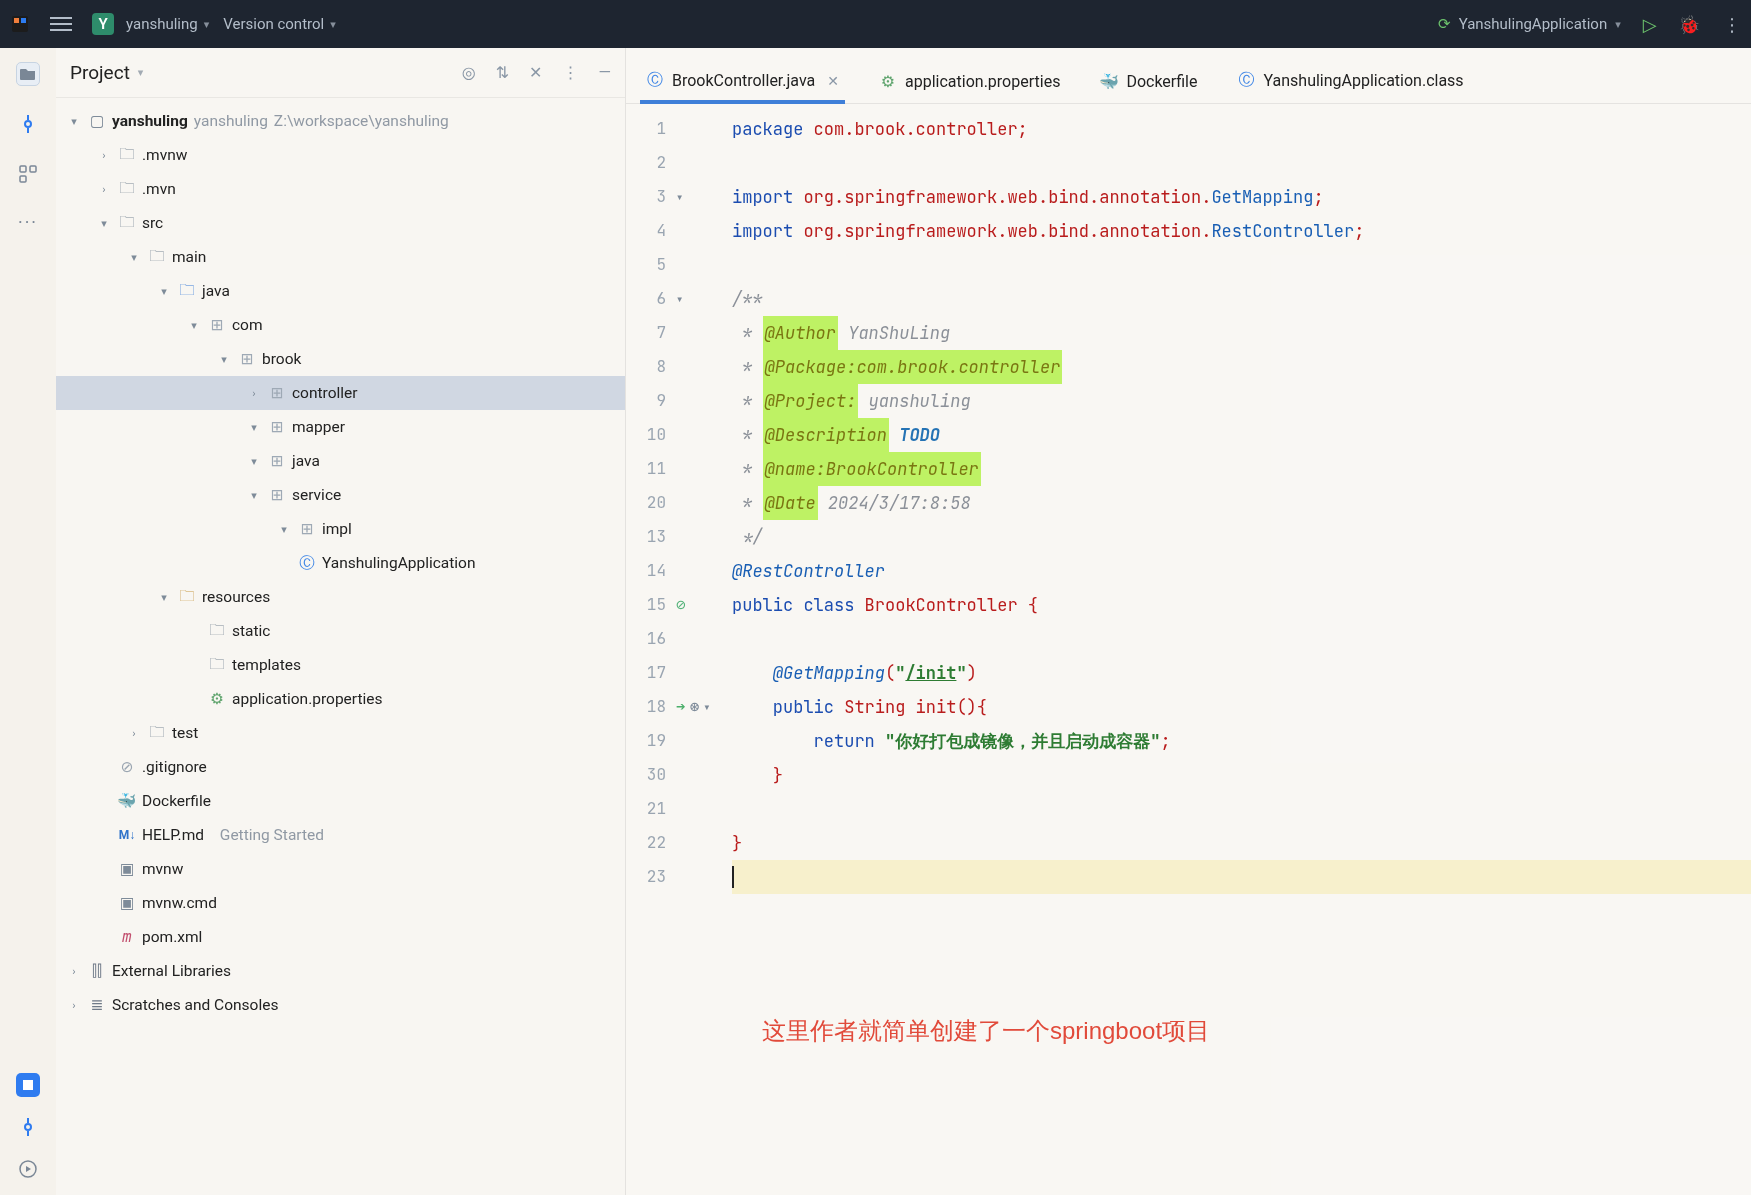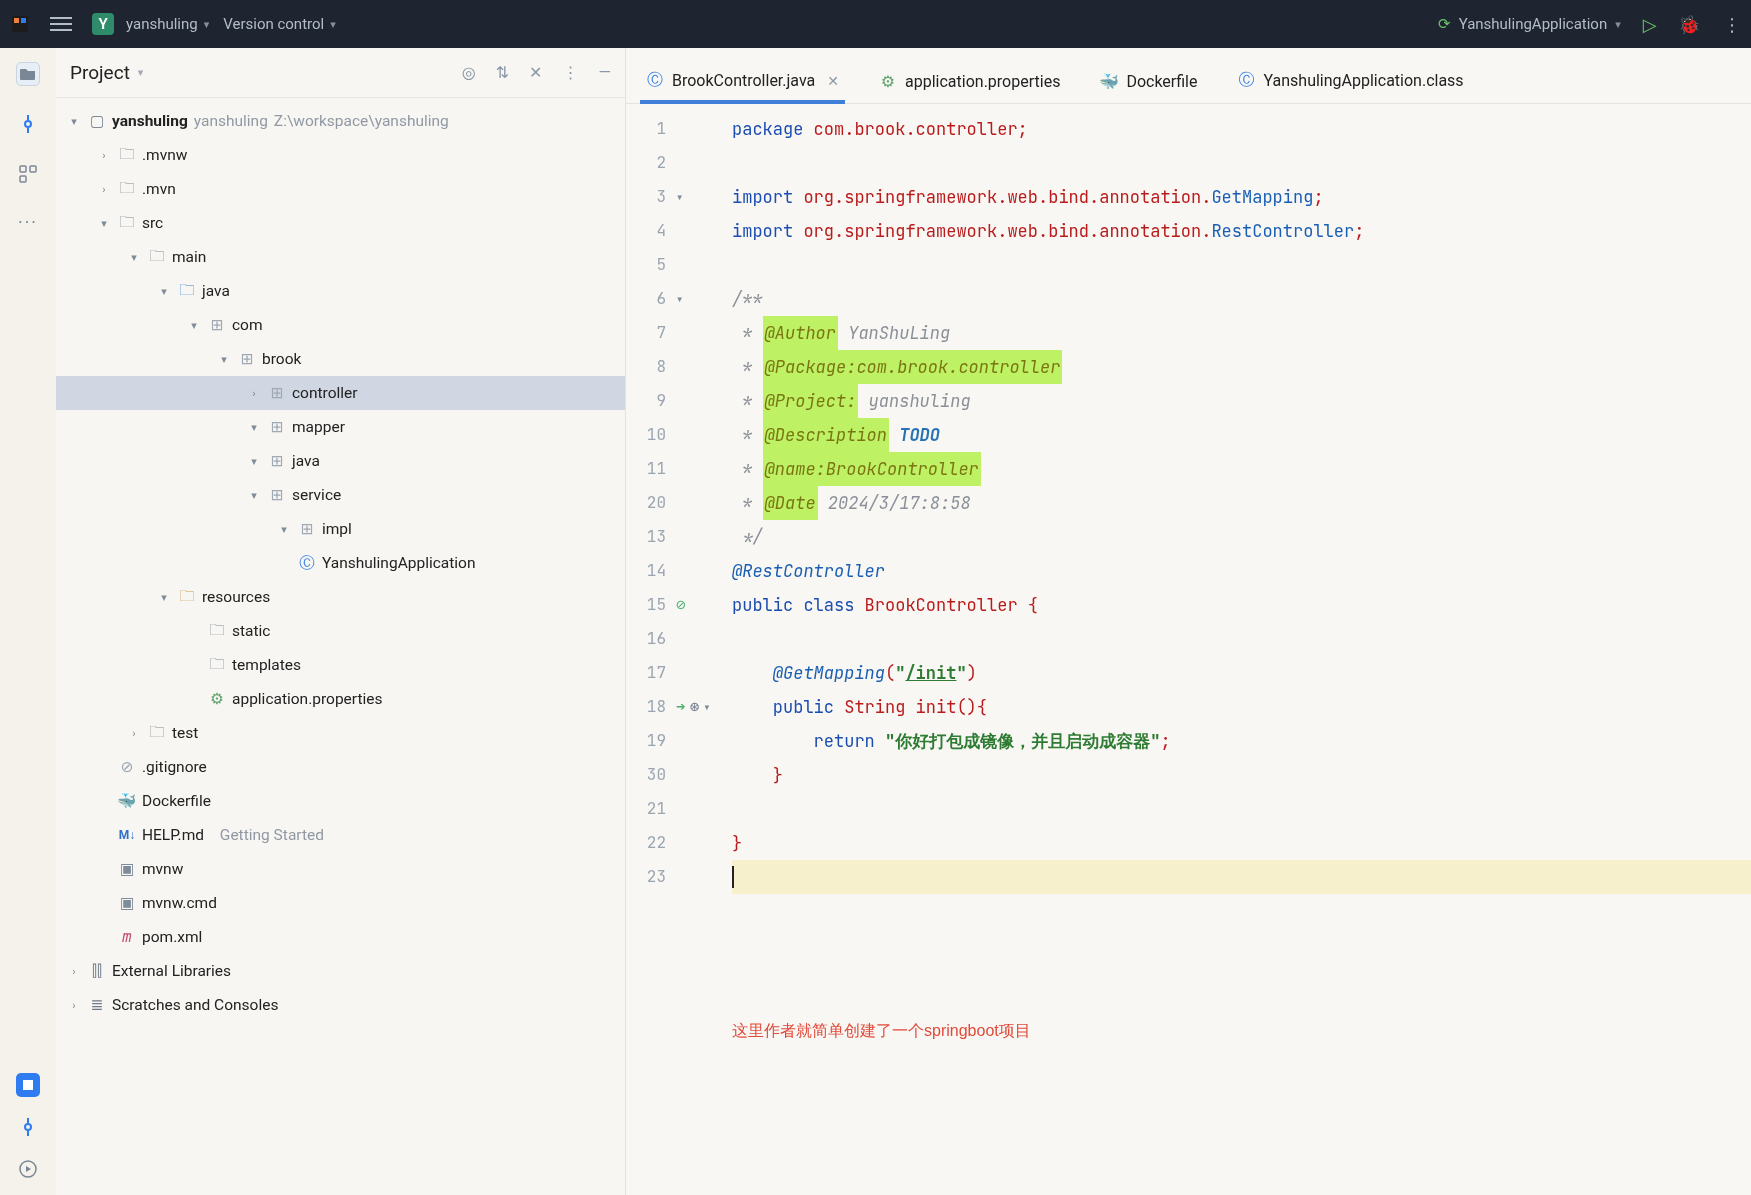--- a/index.html
+++ b/index.html
@@ -141,22 +141,22 @@
 .str { color: #2e7c33; font-weight: 600; }
 .cls { color: #1a5fb4; }
 .ul { text-decoration: underline; }
 .ident { color: #b91c1c; }
 .todo { color: #2573b4; font-style: italic; font-weight: 600; }
 
 .line.hl { background: #f7f0cc; }
 .caret { border-left: 2px solid #222; height: 22px; display: inline-block; }
 
 .annotation {
-  color: #e14a3a; font-size: 16px; font-family: "Microsoft YaHei", sans-serif;
-  margin-top: 120px; 
+  color: #e14a3a; font-size: 24px; font-family: "Microsoft YaHei", sans-serif;
+  margin-top: 120px; margin-left: 30px;
 }
 </style>
 </head>
 <body>
 
 <div class="titlebar">
   <span class="ide-icon">
     <svg width="18" height="18" viewBox="0 0 18 18">
         <rect x="1" y="1" width="16" height="16" rx="2" fill="#1c1c1c"></rect>
         <rect x="3" y="3" width="5" height="5" fill="#f07e3c"></rect>

